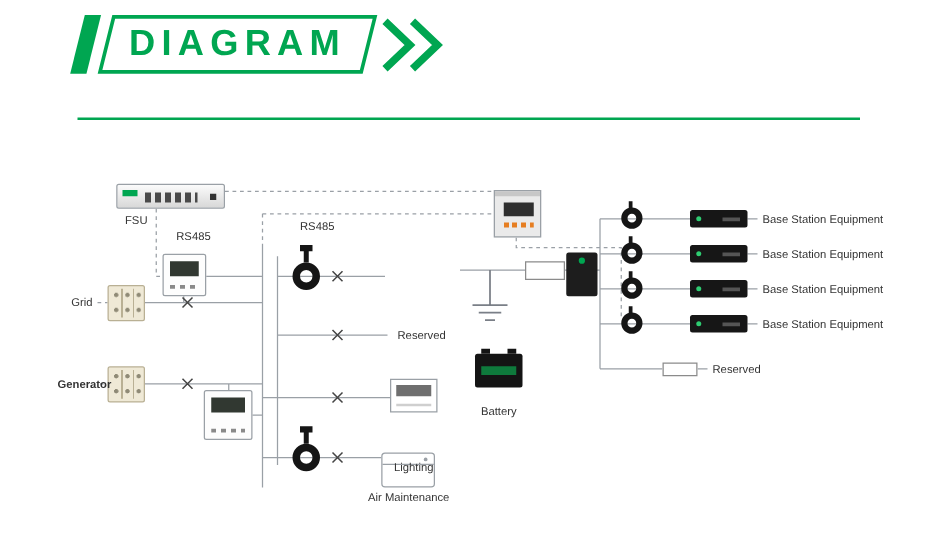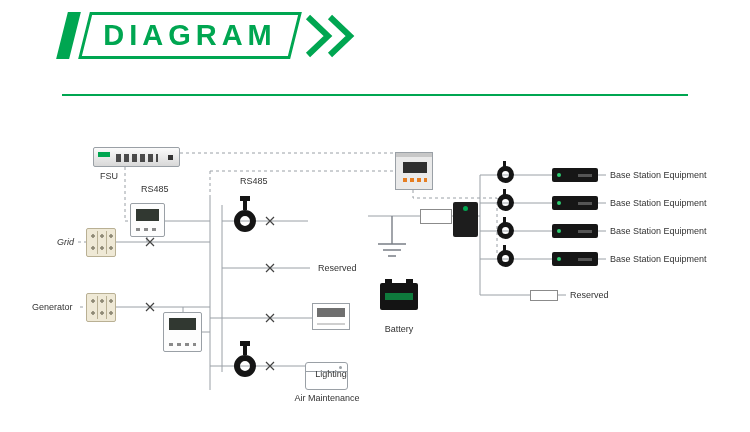--- a/index.html
+++ b/index.html
@@ -204,22 +204,22 @@
   <div class="rack" style="top:168px;"></div>
   <div class="rack" style="top:196px;"></div>
   <div class="rack" style="top:224px;"></div>
   <div class="rack" style="top:252px;"></div>
 
   <div class="dev resbox"></div>
 
   <div class="lbl" style="left:100px; top:171px;">FSU</div>
   <div class="lbl" style="left:141px; top:184px;">RS485</div>
   <div class="lbl" style="left:240px; top:176px;">RS485</div>
-  <div class="lbl" style="left:57px; top:237px;font-style:italic;">Grid</div>
-  <div class="lbl" style="left:32px; top:302px;">Generator</div>
+  <div class="lbl" style="left:57px; top:237px;">Grid</div>
+  <div class="lbl" style="left:46px; top:302px;font-weight:bold;">Generator</div>
   <div class="lbl" style="left:318px; top:263px;">Reserved</div>
   <div class="lbl ctr" style="left:378px; top:324px; width:42px;">Battery</div>
   <div class="lbl ctr" style="left:312px; top:333px; width:38px;margin-top:36px;">Lighting</div>
   <div class="lbl ctr" style="left:292px; top:393px; width:70px;">Air Maintenance</div>
 
   <div class="lbl" style="left:610px; top:170px;">Base Station Equipment</div>
   <div class="lbl" style="left:610px; top:198px;">Base Station Equipment</div>
   <div class="lbl" style="left:610px; top:226px;">Base Station Equipment</div>
   <div class="lbl" style="left:610px; top:254px;">Base Station Equipment</div>
 

